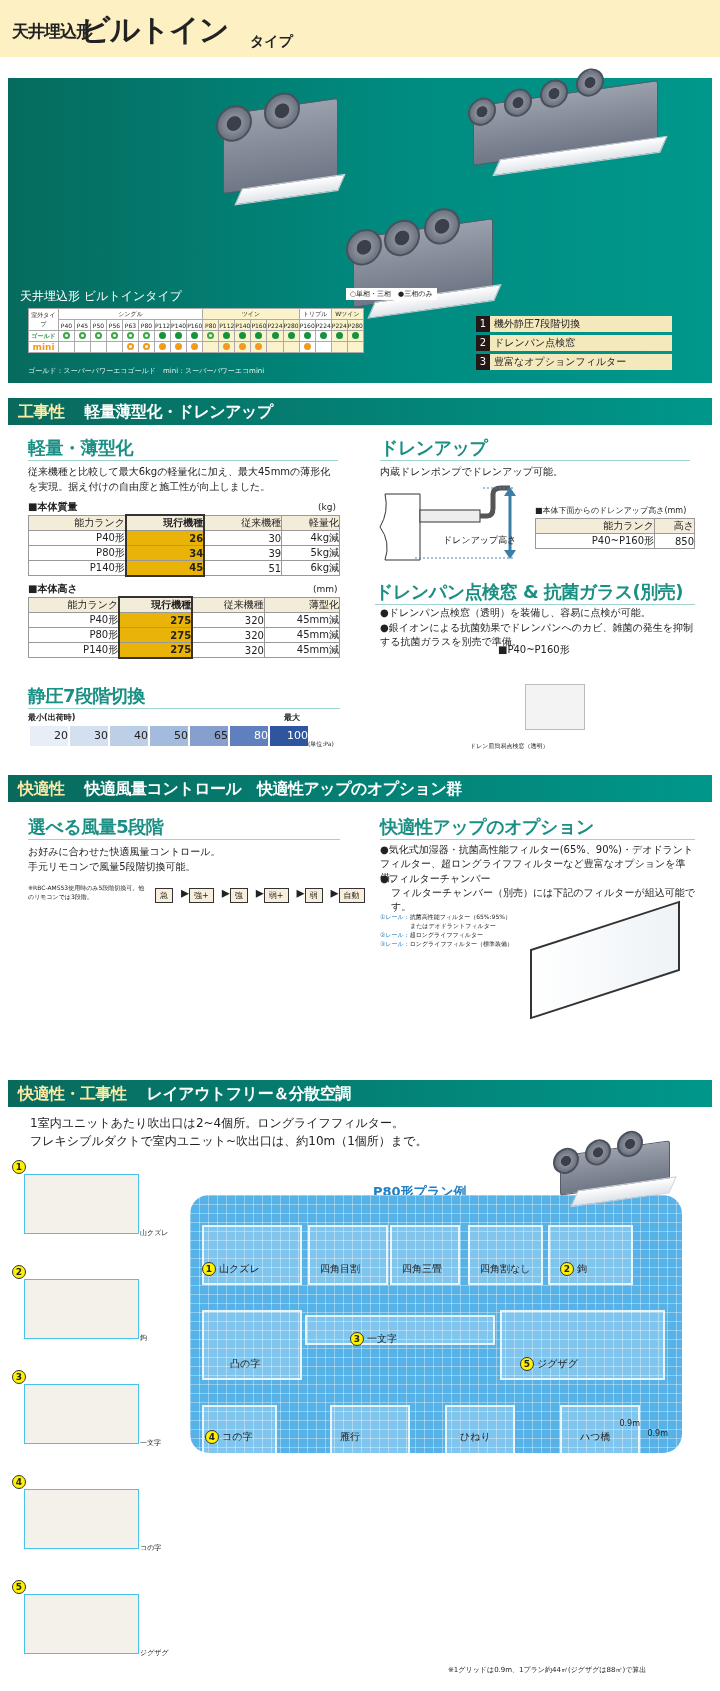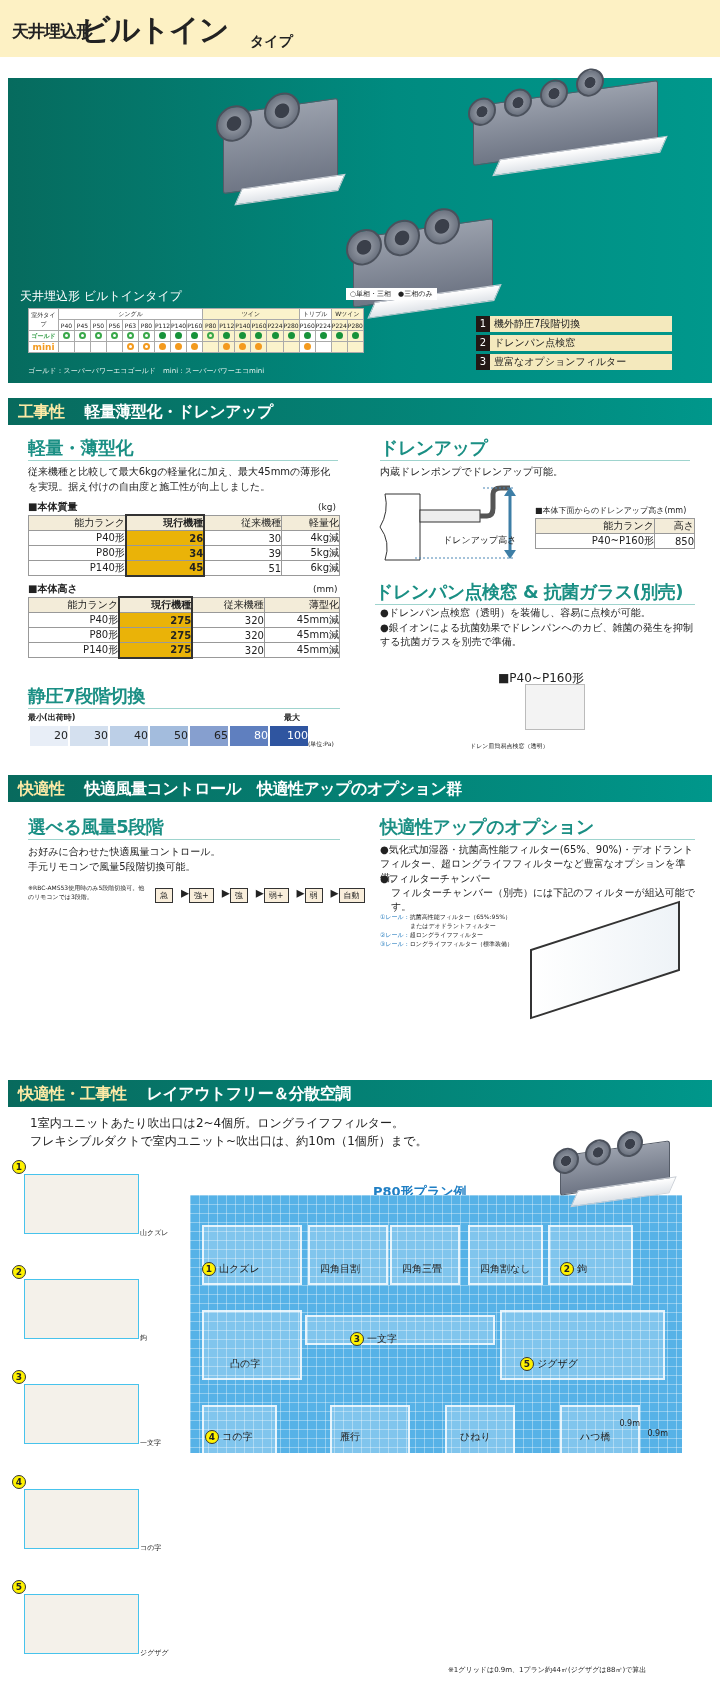--- a/index.html
+++ b/index.html
@@ -33,21 +33,21 @@
 table.sp{position:absolute;border-collapse:collapse;font-size:10px}
 table.sp td{border:1px solid #999;text-align:right;height:14px}
 table.sp tr:first-child td{background:#f3ecd9}
 table.sp td.cur{background:#eab308;border-left:2px solid #333;border-right:2px solid #333;font-weight:bold}
 table.sp tr:first-child td.cur{border-top:2px solid #333}
 table.sp tr:last-child td.cur{border-bottom:2px solid #333}
 .sub{font-size:10px;font-weight:bold}
 .pbox{display:inline-block;width:38px;height:20px;text-align:right;line-height:20px;font-size:11px;margin-right:2px}
 .bullet{font-size:10px;line-height:14px}
 .fb{display:inline-block;border:1px solid #333;background:#f9eedb;font-size:8px;padding:1px 4px;margin-right:8px}
-.plan{left:190px;top:1195px;width:492px;height:258px;background:#56b2e7;border-radius:0;
+.plan{left:190px;top:1195px;width:492px;height:258px;background:#56b2e7;border-radius:19px;
 background-image:linear-gradient(rgba(255,255,255,.35) 1px,transparent 1px),linear-gradient(90deg,rgba(255,255,255,.35) 1px,transparent 1px);background-size:9px 9px}
 .pl{position:absolute;font-size:10px;color:#222}
 .num{display:inline-block;width:14px;height:14px;border-radius:50%;background:#fff200;border:1px solid #333;font-size:9px;text-align:center;line-height:13px;font-weight:bold;margin-right:3px}
 .room{position:absolute;border:2px solid rgba(255,255,255,.8);background:rgba(255,255,255,.25)}
 .scene{position:absolute;border:1px solid #47c3ec;background:#f4f1ea}
 </style>
 </head>
 <body>
 
 <div class="abs topband">
@@ -249,21 +249,21 @@
       <tr>
         <td class="">P40~P160形</td>
         <td class="">850</td>
       </tr>
     </tbody>
   </table>
 
 <div class="abs h2" style="left:375px;top:580px;width:320px">ドレンパン点検窓 &amp; 抗菌ガラス(別売)</div>
 <div class="abs bullet" style="left:380px;top:606px;width:315px">●ドレンパン点検窓（透明）を装備し、容易に点検が可能。</div>
 <div class="abs bullet" style="left:380px;top:621px;width:315px">●銀イオンによる抗菌効果でドレンパンへのカビ、雑菌の発生を抑制する抗菌ガラスを別売で準備。</div>
-<div class="abs" style="left:498px;top:670px;font-size:12px">■P40~P160形</div>
+<div class="abs" style="left:498px;top:643px;font-size:10px">■P40~P160形</div>
 <div class="abs" style="left:525px;top:684px;width:60px;height:46px;background:#f3f3f3;border:1px solid #bbb"></div>
 <div class="abs" style="left:470px;top:742px;font-size:6px">ドレン皿簡易点検窓（透明）</div>
 
 <div class="abs h2" style="left:28px;top:684px;width:312px">静圧7段階切換</div>
 <div class="abs" style="left:28px;top:712px;font-size:8px;font-weight:bold">最小(出荷時)</div>
 <div class="abs" style="left:284px;top:712px;font-size:8px;font-weight:bold">最大</div>
 <div class="abs" id="pbar" style="left:30px;top:724px;width:280px"><span class="pbox" style="background:#e8eef7;color:#222">20</span><span class="pbox" style="background:#d4e0ef;color:#222">30</span><span class="pbox" style="background:#bccfe7;color:#222">40</span><span class="pbox" style="background:#a3bcdd;color:#222">50</span><span class="pbox" style="background:#869fcf;color:#222">65</span><span class="pbox" style="background:#5f7fbf;color:#fff">80</span><span class="pbox" style="background:#2f55a0;color:#fff">100</span></div>
 <div class="abs" style="left:308px;top:740px;font-size:6px">(単位:Pa)</div>
 
 <div class="abs secbar" style="top:775px"><span class="k">快適性</span><span>快適風量コントロール　快適性アップのオプション群</span></div>

